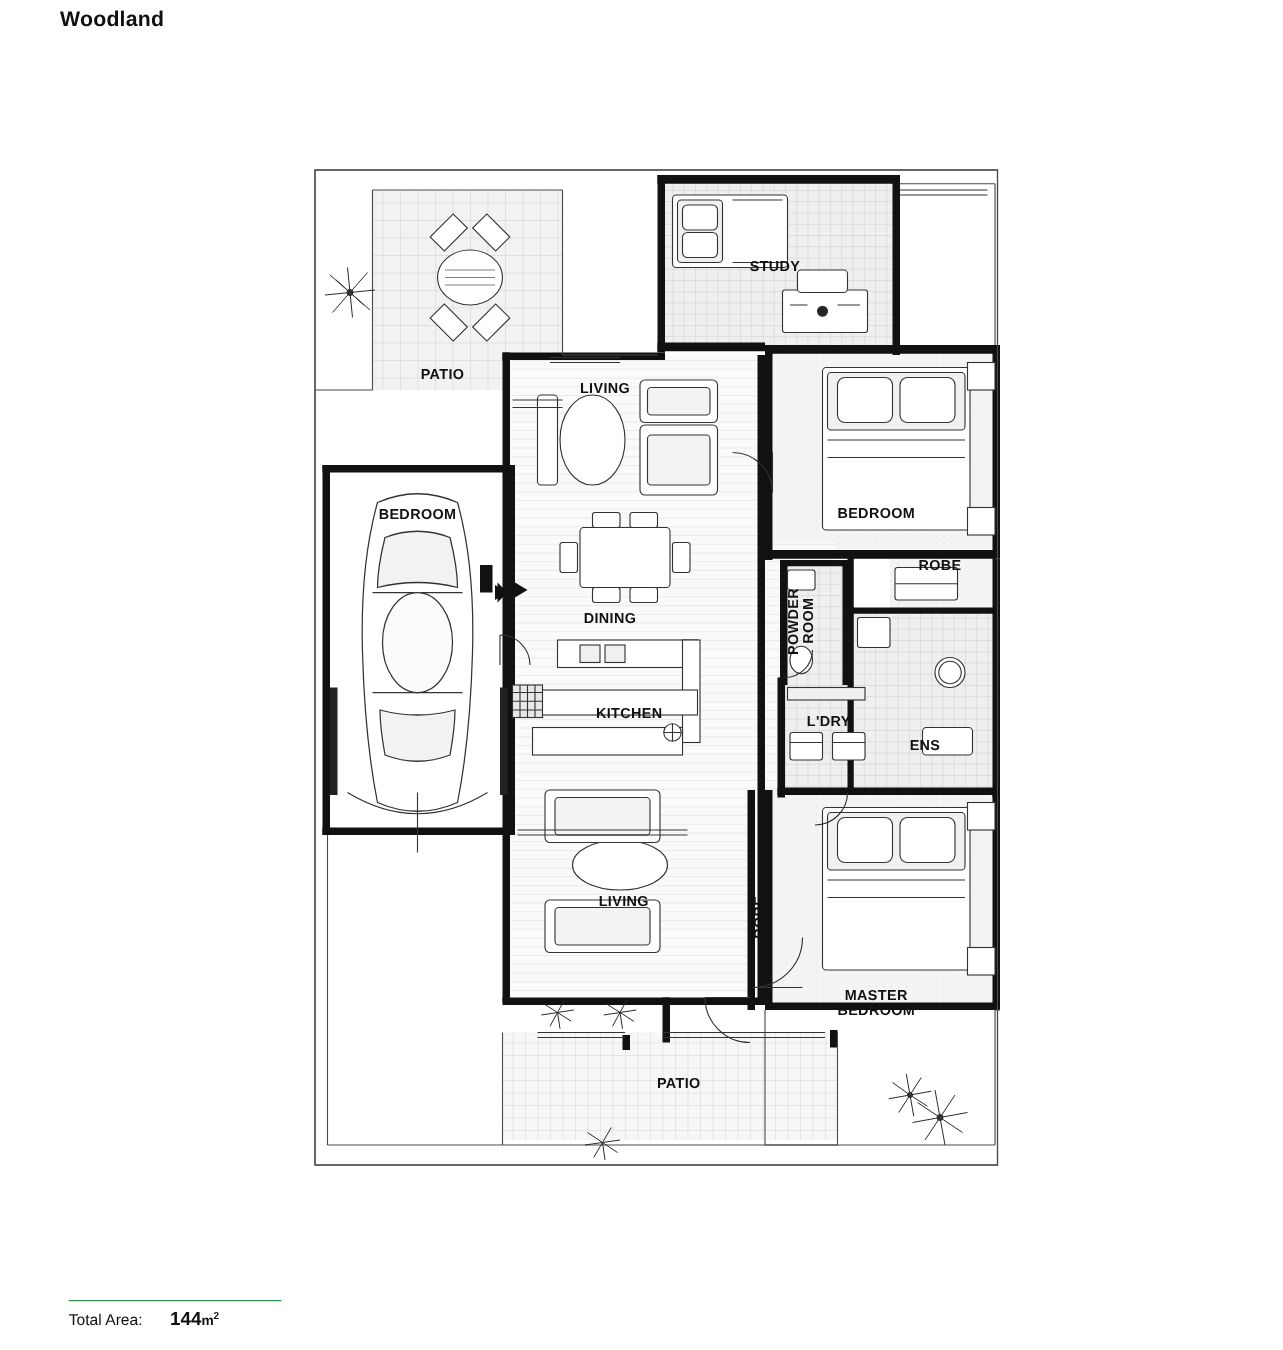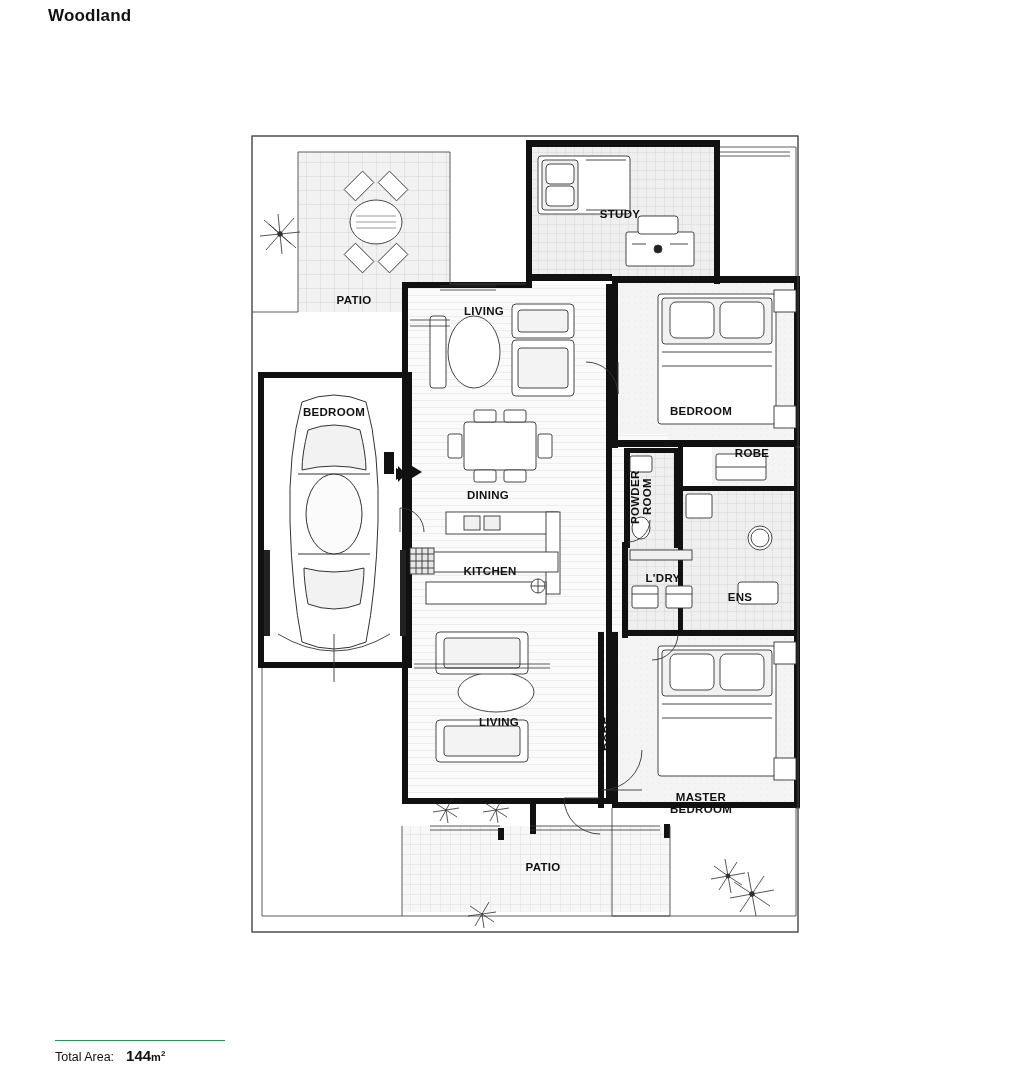--- a/index.html
+++ b/index.html
@@ -36,21 +36,21 @@
   
   .footer {
     position: absolute;
     left: 55px;
     top: 1040px;
     width: 170px;
     border-top: 1px solid #2f8f4e;
     padding-top: 6px;
     display: flex;
     align-items: baseline;
-    gap: 12px;
+    gap: 22px;
   }
   .footer .label {
     font-size: 12.5px;
     color: #111;
   }
   .footer .value {
     font-size: 15px;
     font-weight: 700;
     color: #111;
   }
@@ -382,21 +382,21 @@
 
   <div class="room-label" style="left:64px; top:160px; width:80px;">PATIO</div>
   <div class="room-label" style="left:330px; top:74px; width:80px;">STUDY</div>
   <div class="room-label" style="left:194px; top:171px; width:80px;">LIVING</div>
   <div class="room-label" style="left:411px; top:271px; width:80px;">BEDROOM</div>
   <div class="room-label" style="left:44px; top:272px; width:80px;">BEDROOM</div>
   <div class="room-label" style="left:462px; top:313px; width:80px;">ROBE</div>
   <div class="room-label" style="left:198px; top:355px; width:80px;">DINING</div>
   <div class="room-label vertical" style="left:379px; top:318px; height:90px; width:24px;">POWDER
 ROOM</div>
-  <div class="room-label" style="left:200px; top:431px; width:80px;">KITCHEN</div>
+  <div class="room-label" style="left:200px; top:431px; width:80px;text-align:right;">KITCHEN</div>
   <div class="room-label" style="left:373px; top:438px; width:80px;">L'DRY</div>
   <div class="room-label" style="left:450px; top:429px; width:80px;margin-top:28px;">ENS</div>
   <div class="room-label" style="left:209px; top:582px; width:80px;">LIVING</div>
   <div class="room-label vertical" style="left:352px; top:570px; height:60px; width:24px;">ROBE</div>
   <div class="room-label" style="left:411px; top:628px; width:80px;margin-top:29px;">MASTER
 BEDROOM</div>
   <div class="room-label" style="left:253px; top:727px; width:80px;">PATIO</div>
 </div>
 
 <div class="footer">

